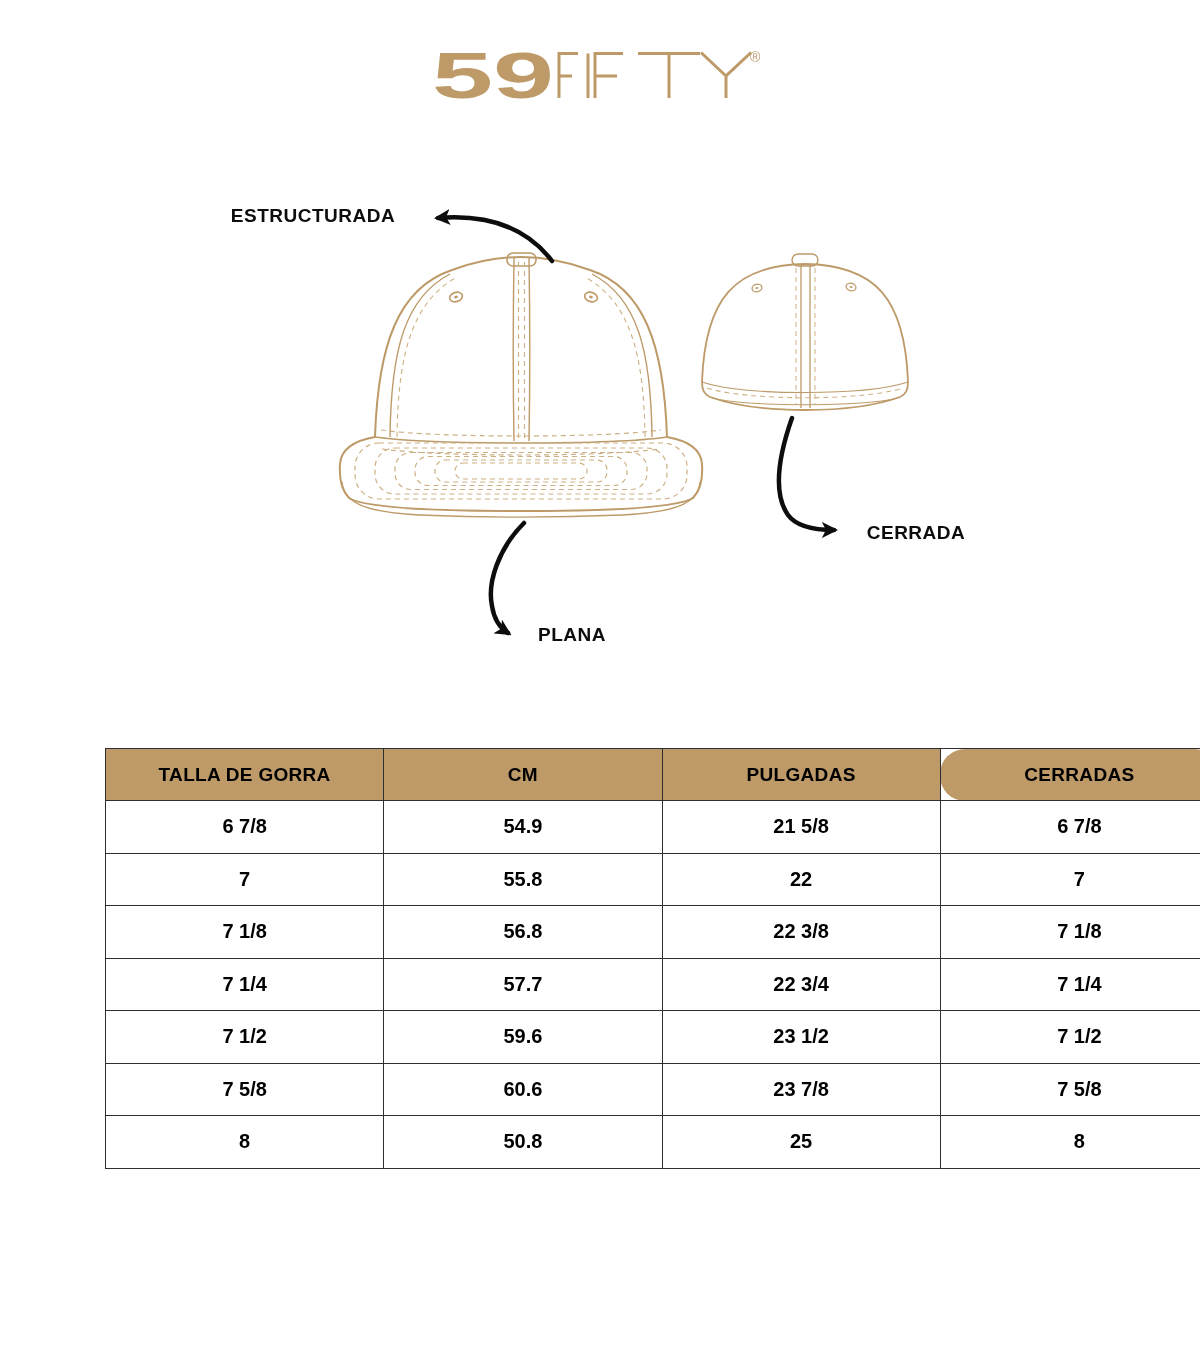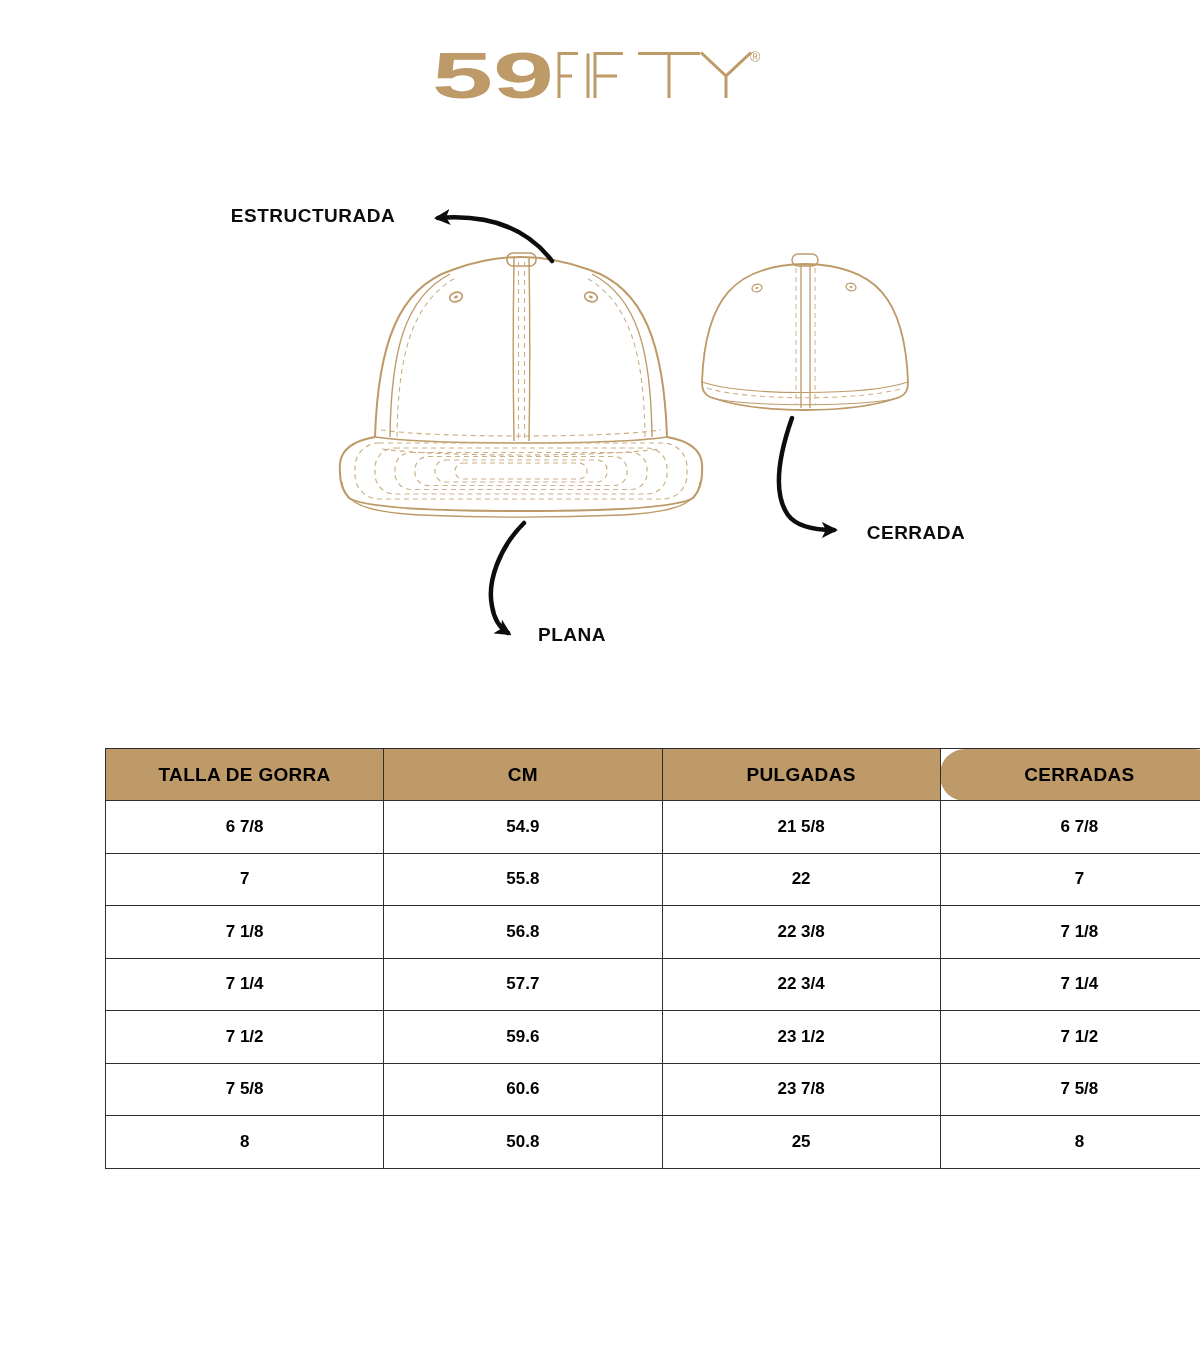--- a/index.html
+++ b/index.html
@@ -12,21 +12,21 @@
   .gold-dash{stroke:#CDB084;fill:none;stroke-dasharray:5 4;}
   .label-text{font-family:"Liberation Sans",sans-serif;font-weight:bold;font-size:19px;fill:#0d0d0d;letter-spacing:.5px;}
   .arrow{stroke:#0d0d0d;stroke-width:4.5;fill:none;stroke-linecap:round;}
   .table-wrap{position:absolute;left:105px;top:748px;width:1114px;}
   table{border-collapse:collapse;width:100%;table-layout:fixed;}
   th,td{
     border:1px solid #2e2e2e;text-align:center;vertical-align:middle;
     color:#000;font-weight:bold;padding:0;
   }
   th{height:51px;font-size:19px;letter-spacing:.3px;}
-  td{height:51.5px;font-size:17px;}
+  td{height:51.5px;font-size:20px;}
 </style>
 </head>
 <body>
 
 <svg class="art" width="1200" height="700" viewBox="0 0 1200 700">
   <defs>
     <marker id="ah" viewBox="0 0 10 10" refX="7.5" refY="5" markerWidth="3.6" markerHeight="3.6" orient="auto-start-reverse">
       <path d="M0,0 L10,5 L0,10 L2.5,5 Z" fill="#0d0d0d"></path>
     </marker>
   </defs>

